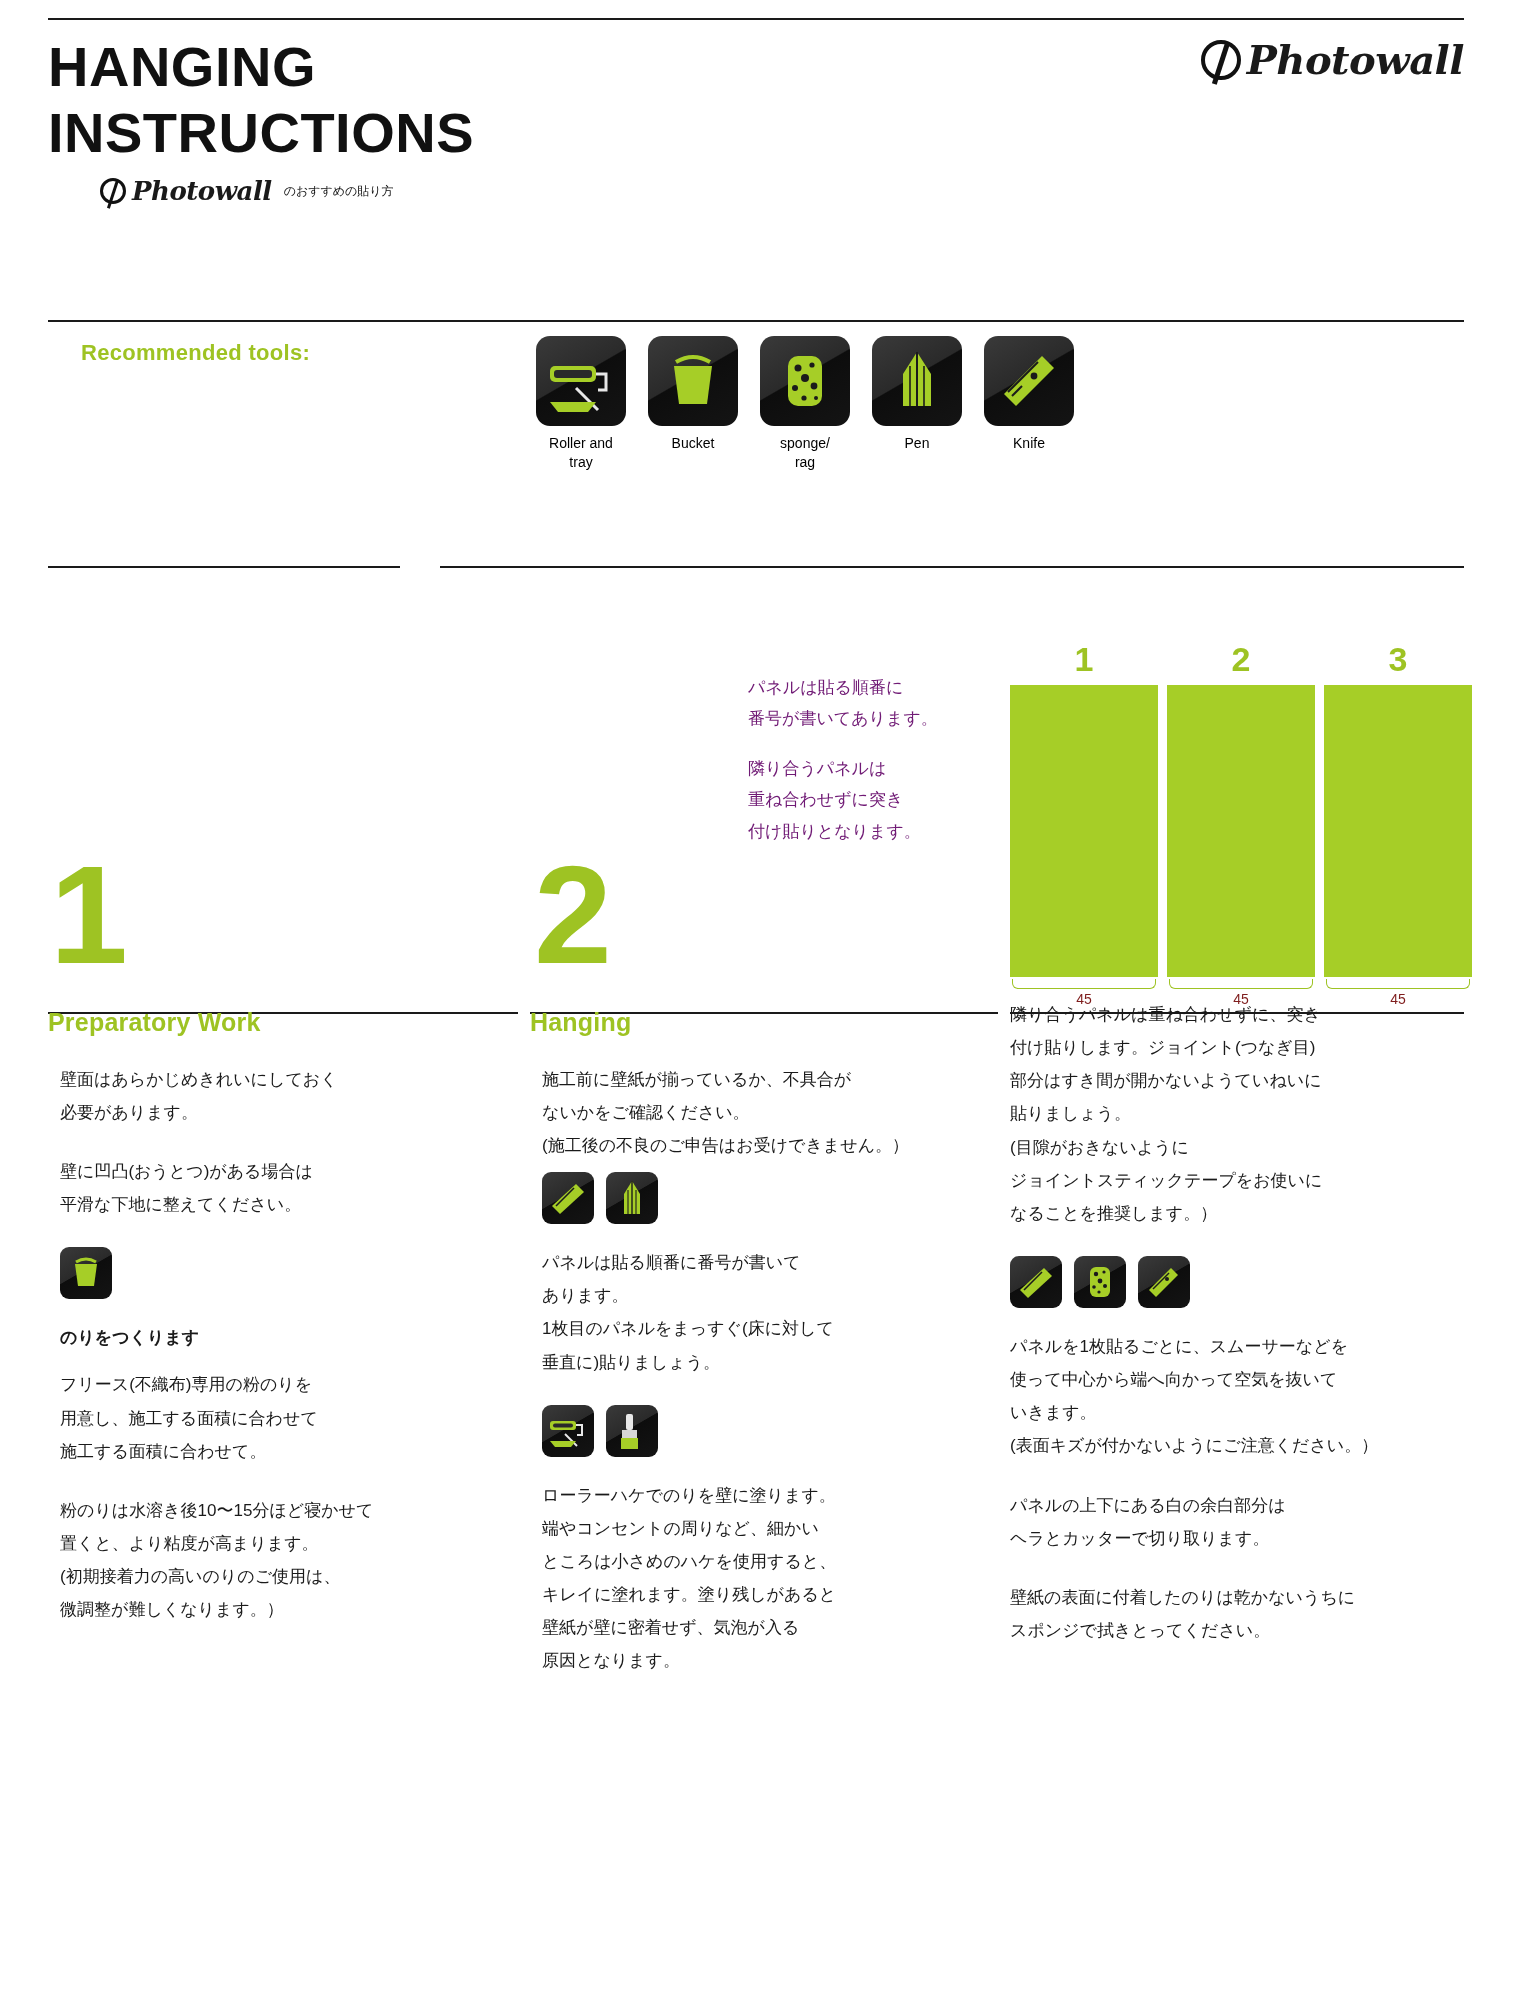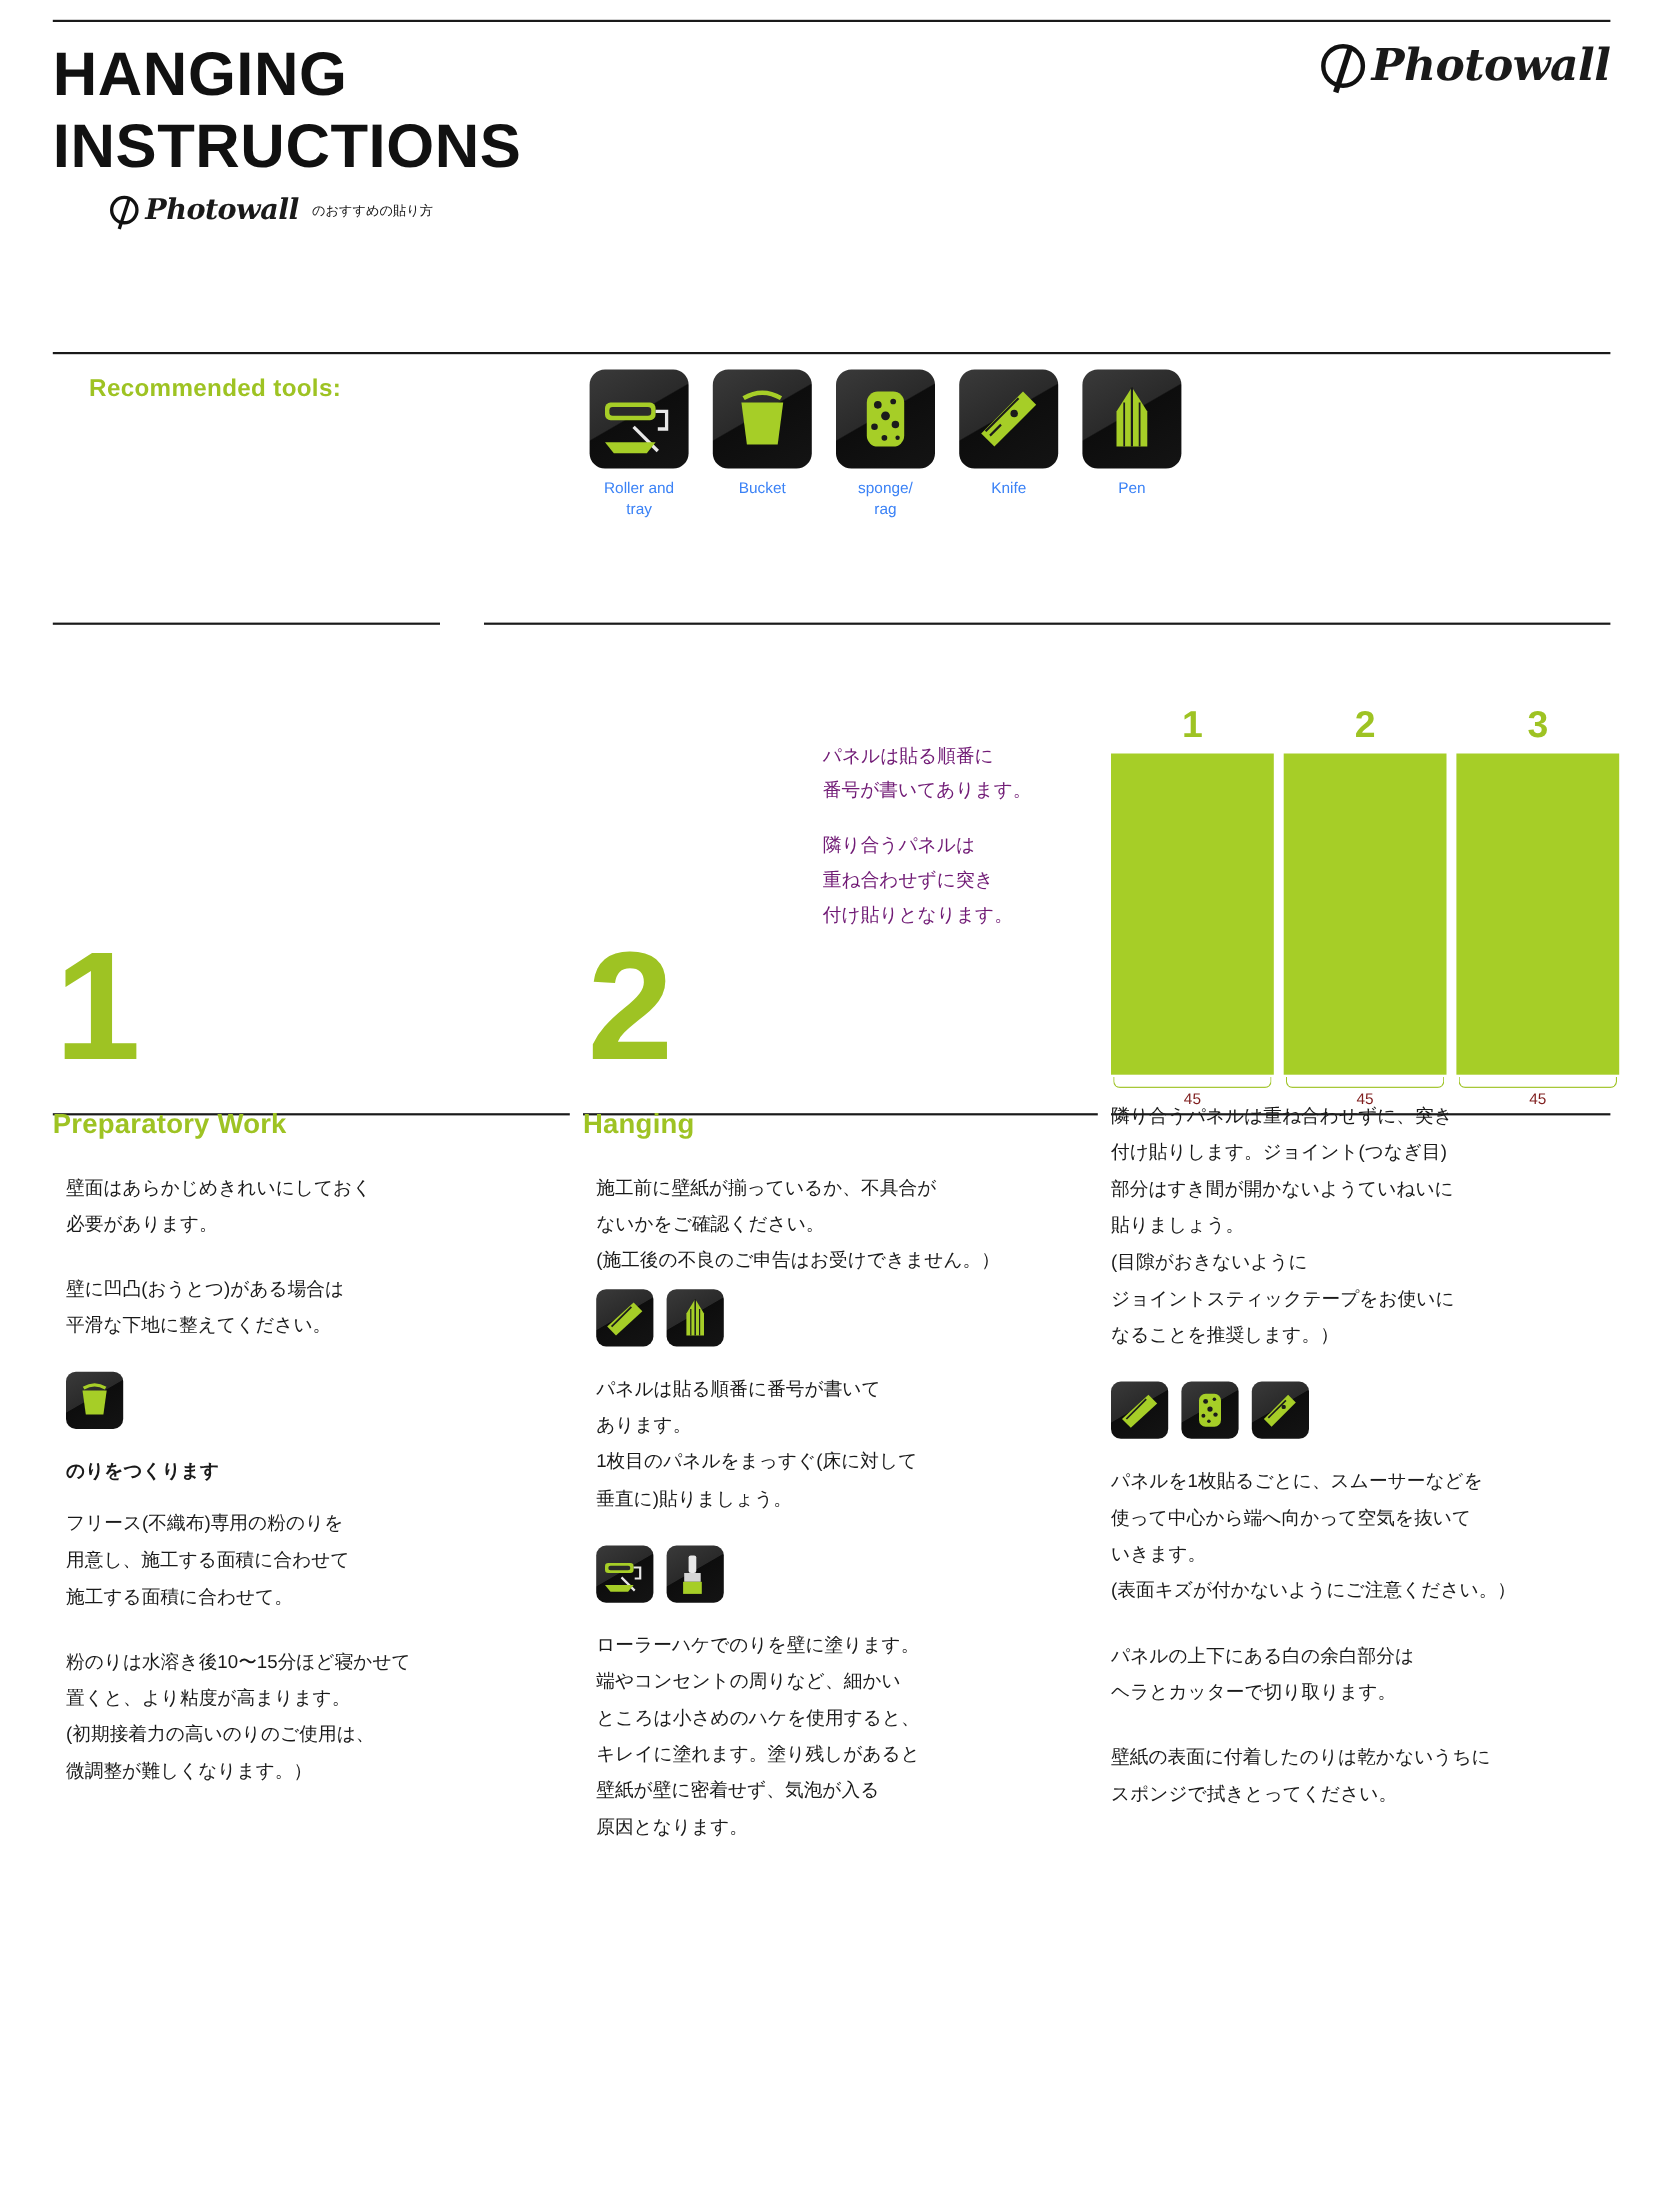--- a/index.html
+++ b/index.html
@@ -63,21 +63,21 @@
   .tools-label {
     position:absolute; left:48px; top:340px;
     font-size:22px; font-weight:bold; color:#9ec323; letter-spacing:0.3px;margin-left:33px;
   }
   .tools-row {
     position:absolute; left:536px; top:336px;
     display:flex; gap:22px;
   }
   .tool { width:90px; }
   .tool-cap {
-    margin-top:8px; text-align:center; font-size:14px; color:#3b82f6; line-height:1.35;
+    margin-top:8px; text-align:center; font-size:14px; color:#000000; line-height:1.35;
   }
 
   .icon-tile {
     width:90px; height:90px; border-radius:14px;
     background: linear-gradient(150deg, #3a3a3a 0%, #2a2a2a 45%, #0d0d0d 46%, #141414 100%);
     position:relative; overflow:hidden;
   }
   .icon-tile.sm {
     width:52px; height:52px; border-radius:9px;
   }
@@ -211,38 +211,38 @@
             <circle cx="44" cy="62" r="2.6" fill="#1b1b1b"></circle>
             <circle cx="56" cy="62" r="2" fill="#1b1b1b"></circle>
           </svg>
       </div>
       <div class="tool-cap">sponge/<br>rag</div>
     </div>
 
     <div class="tool">
       <div class="icon-tile">
         <svg viewBox="0 0 90 90">
+            <path d="M45 16 l14 22 v32 h-28 v-32 z" fill="#a6ce27"></path>
+            <path d="M45 16 v54" stroke="#1b1b1b" stroke-width="2"></path>
+            <path d="M38 30 v40 M52 30 v40" stroke="#1b1b1b" stroke-width="1.6"></path>
+          </svg>
+      </div>
+      <div class="tool-cap">Pen</div>
+    </div>
+
+    <div class="tool">
+      <div class="icon-tile">
+        <svg viewBox="0 0 90 90">
             <path d="M20 58 L58 20 l12 12 L32 70 z" fill="#a6ce27"></path>
             <path d="M24 56 l30 -30" stroke="#1b1b1b" stroke-width="2"></path>
             <circle cx="50" cy="40" r="3.4" fill="#1b1b1b"></circle>
             <path d="M28 60 l10 -10" stroke="#1b1b1b" stroke-width="2"></path>
           </svg>
       </div>
       <div class="tool-cap">Knife</div>
-    </div>
-
-    <div class="tool">
-      <div class="icon-tile">
-        <svg viewBox="0 0 90 90">
-            <path d="M45 16 l14 22 v32 h-28 v-32 z" fill="#a6ce27"></path>
-            <path d="M45 16 v54" stroke="#1b1b1b" stroke-width="2"></path>
-            <path d="M38 30 v40 M52 30 v40" stroke="#1b1b1b" stroke-width="1.6"></path>
-          </svg>
-      </div>
-      <div class="tool-cap">Pen</div>
     </div>
   </div>
 
   <div class="mid-rule-left"></div>
   <div class="mid-rule-right"></div>
 
   <div class="bignum bignum-1">1</div>
   <div class="bignum bignum-2">2</div>
 
   <div class="panel-note">

